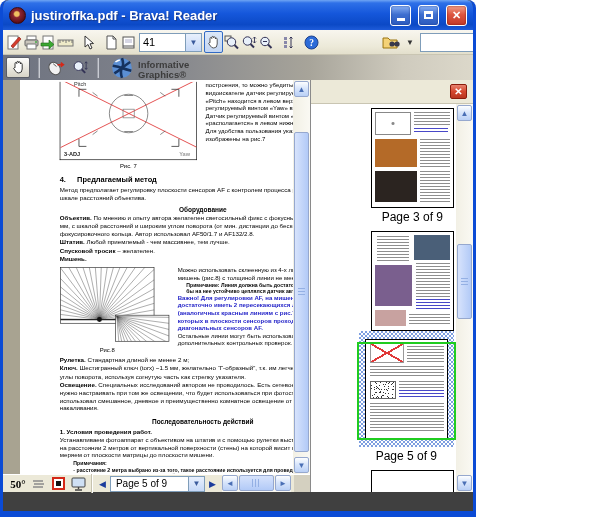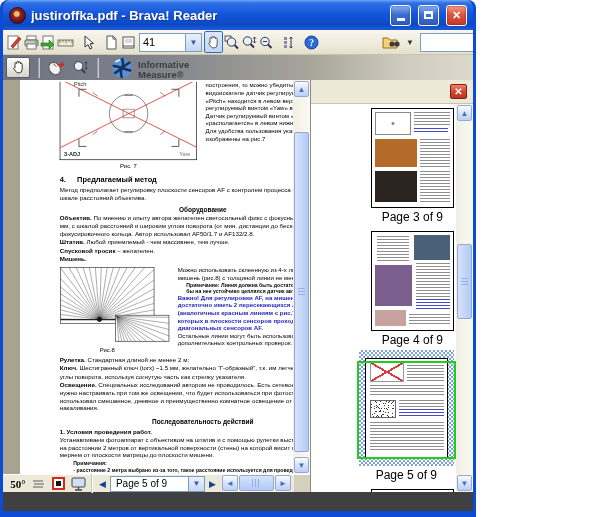--- a/index.html
+++ b/index.html
@@ -302,21 +302,21 @@
     <div class="brand">
       <svg class="icon20" viewBox="0 0 22 22" style="width:24px;height:24px">
           <circle cx="11" cy="11" r="9" fill="#5B8FD4"></circle>
           <path d="M11 2 Q13 8 11 11 Q9 14 11 20" stroke="#16325E" stroke-width="2.4" fill="none"></path>
           <path d="M2.5 9 Q8 10 11 11 Q14.5 12.3 19.5 13.5" stroke="#16325E" stroke-width="2.4" fill="none"></path>
           <path d="M4 16 Q8 13.5 11 11 Q14 8.5 18.5 5.5" stroke="#16325E" stroke-width="2.4" fill="none"></path>
           <path d="M5 5.5 Q7 4 9 3.6" stroke="#fff" stroke-width="1.4" fill="none"></path>
         </svg>
       <div class="brand-text">
         <div>Informative</div>
-        <div>Measure®</div>
+        <div>Graphics®</div>
       </div>
     </div>
   </div>
 
   <div class="mainrow">
     <div class="leftcol">
 
       <div class="viewer">
         <div class="page">
           <div class="page-inner">
@@ -512,21 +512,20 @@
             <div class="thumb-page">
               <div class="mini mlines" style="left: 6%; top: 4%; width: 40%; height: 26%;"></div>
               <div class="mini " style="left: 52%; top: 3%; width: 44%; height: 26%; background: rgb(74, 95, 120);"></div>
               <div class="mini " style="left: 4%; top: 34%; width: 46%; height: 42%; background: rgb(122, 95, 142);"></div>
               <div class="mini mlines" style="left: 54%; top: 32%; width: 42%; height: 34%;"></div>
               <div class="mini mlines-blue" style="left: 54%; top: 68%; width: 42%; height: 12%;"></div>
               <div class="mini " style="left: 4%; top: 80%; width: 38%; height: 16%; background: rgb(200, 162, 160);"></div>
               <div class="mini mlines" style="left: 46%; top: 84%; width: 50%; height: 12%;"></div>
             </div>
           </div>
-          <div class="thumb-label" style="width: 95px; margin-left: 54px;">Page 4 of 9</div>
           <div class="thumb-sel" style="position: relative;">
             <div class="thumb-page">
               <div class="mini mfigx" style="left: 5%; top: 3%; width: 42%; height: 20%;"></div>
               <div class="mini mlines" style="left: 51%; top: 3%; width: 45%; height: 20%;"></div>
               <div class="mini mlines" style="left: 5%; top: 27%; width: 91%; height: 12%;"></div>
               <div class="mini mburst" style="left: 5%; top: 42%; width: 32%; height: 18%;"></div>
               <div class="mini mlines" style="left: 41%; top: 42%; width: 55%; height: 8%;"></div>
               <div class="mini mlines-blue" style="left: 41%; top: 51%; width: 55%; height: 9%;"></div>
               <div class="mini mlines" style="left: 5%; top: 64%; width: 91%; height: 30%;"></div>
             </div>

